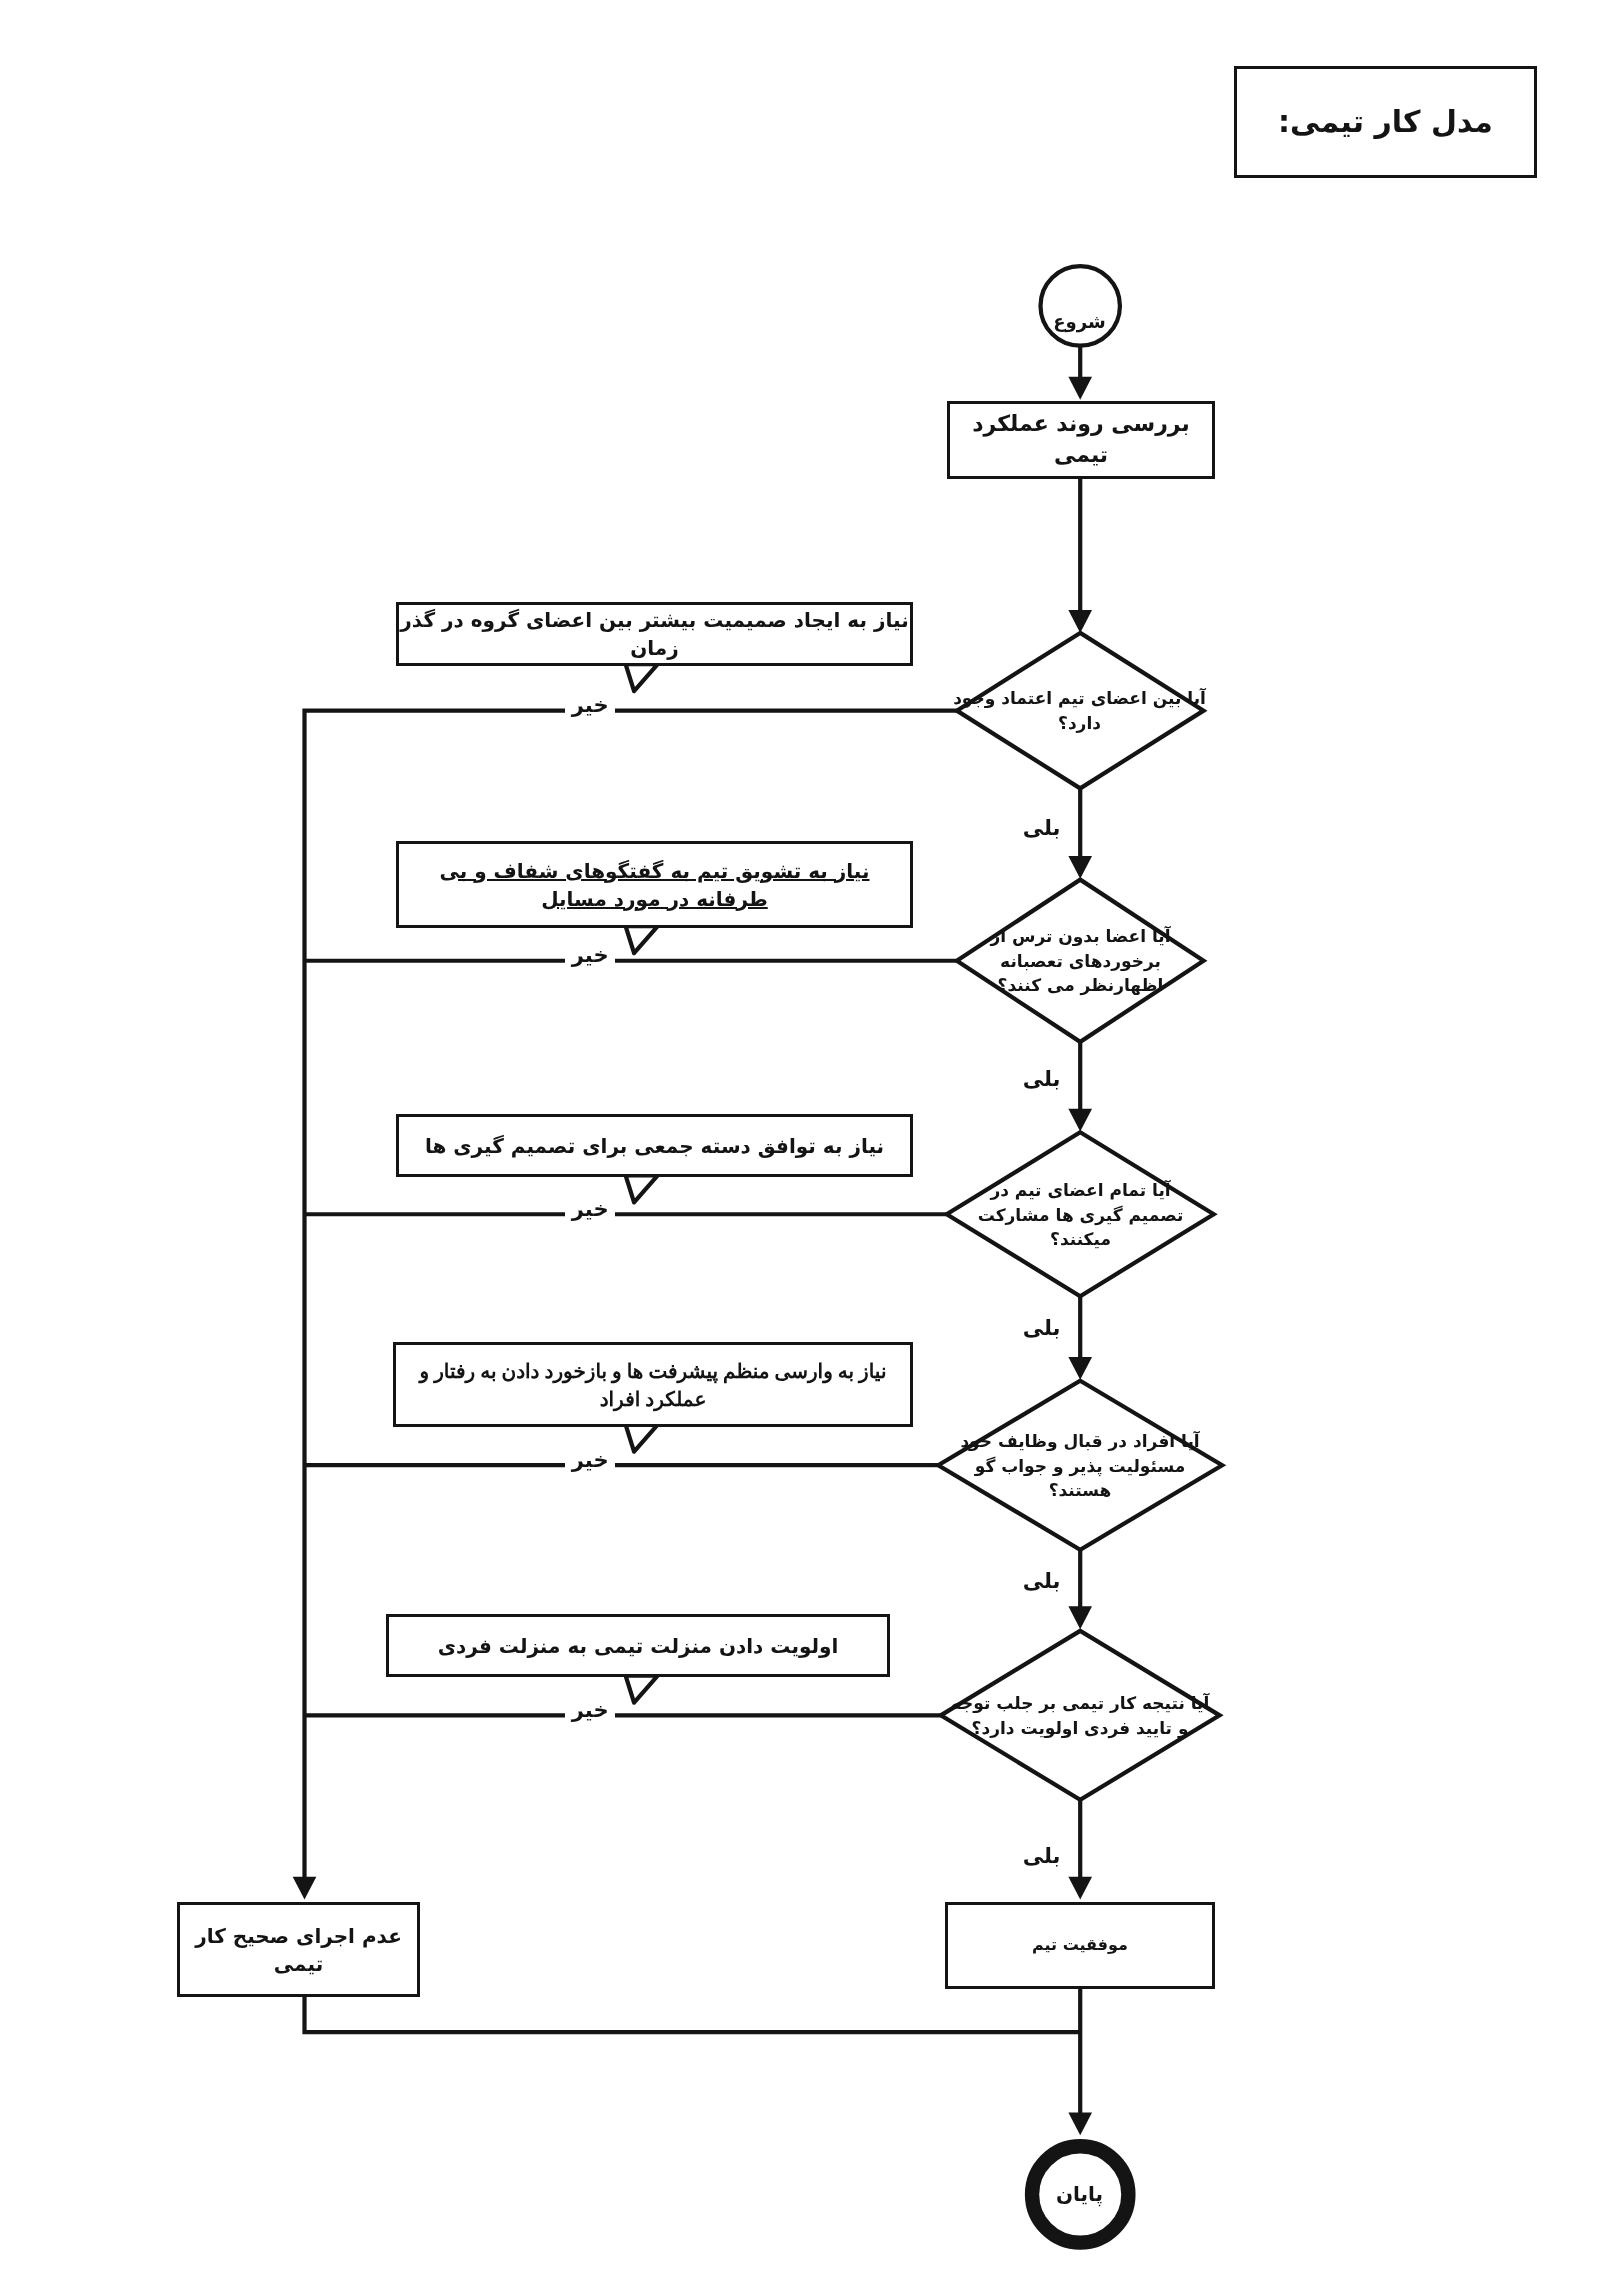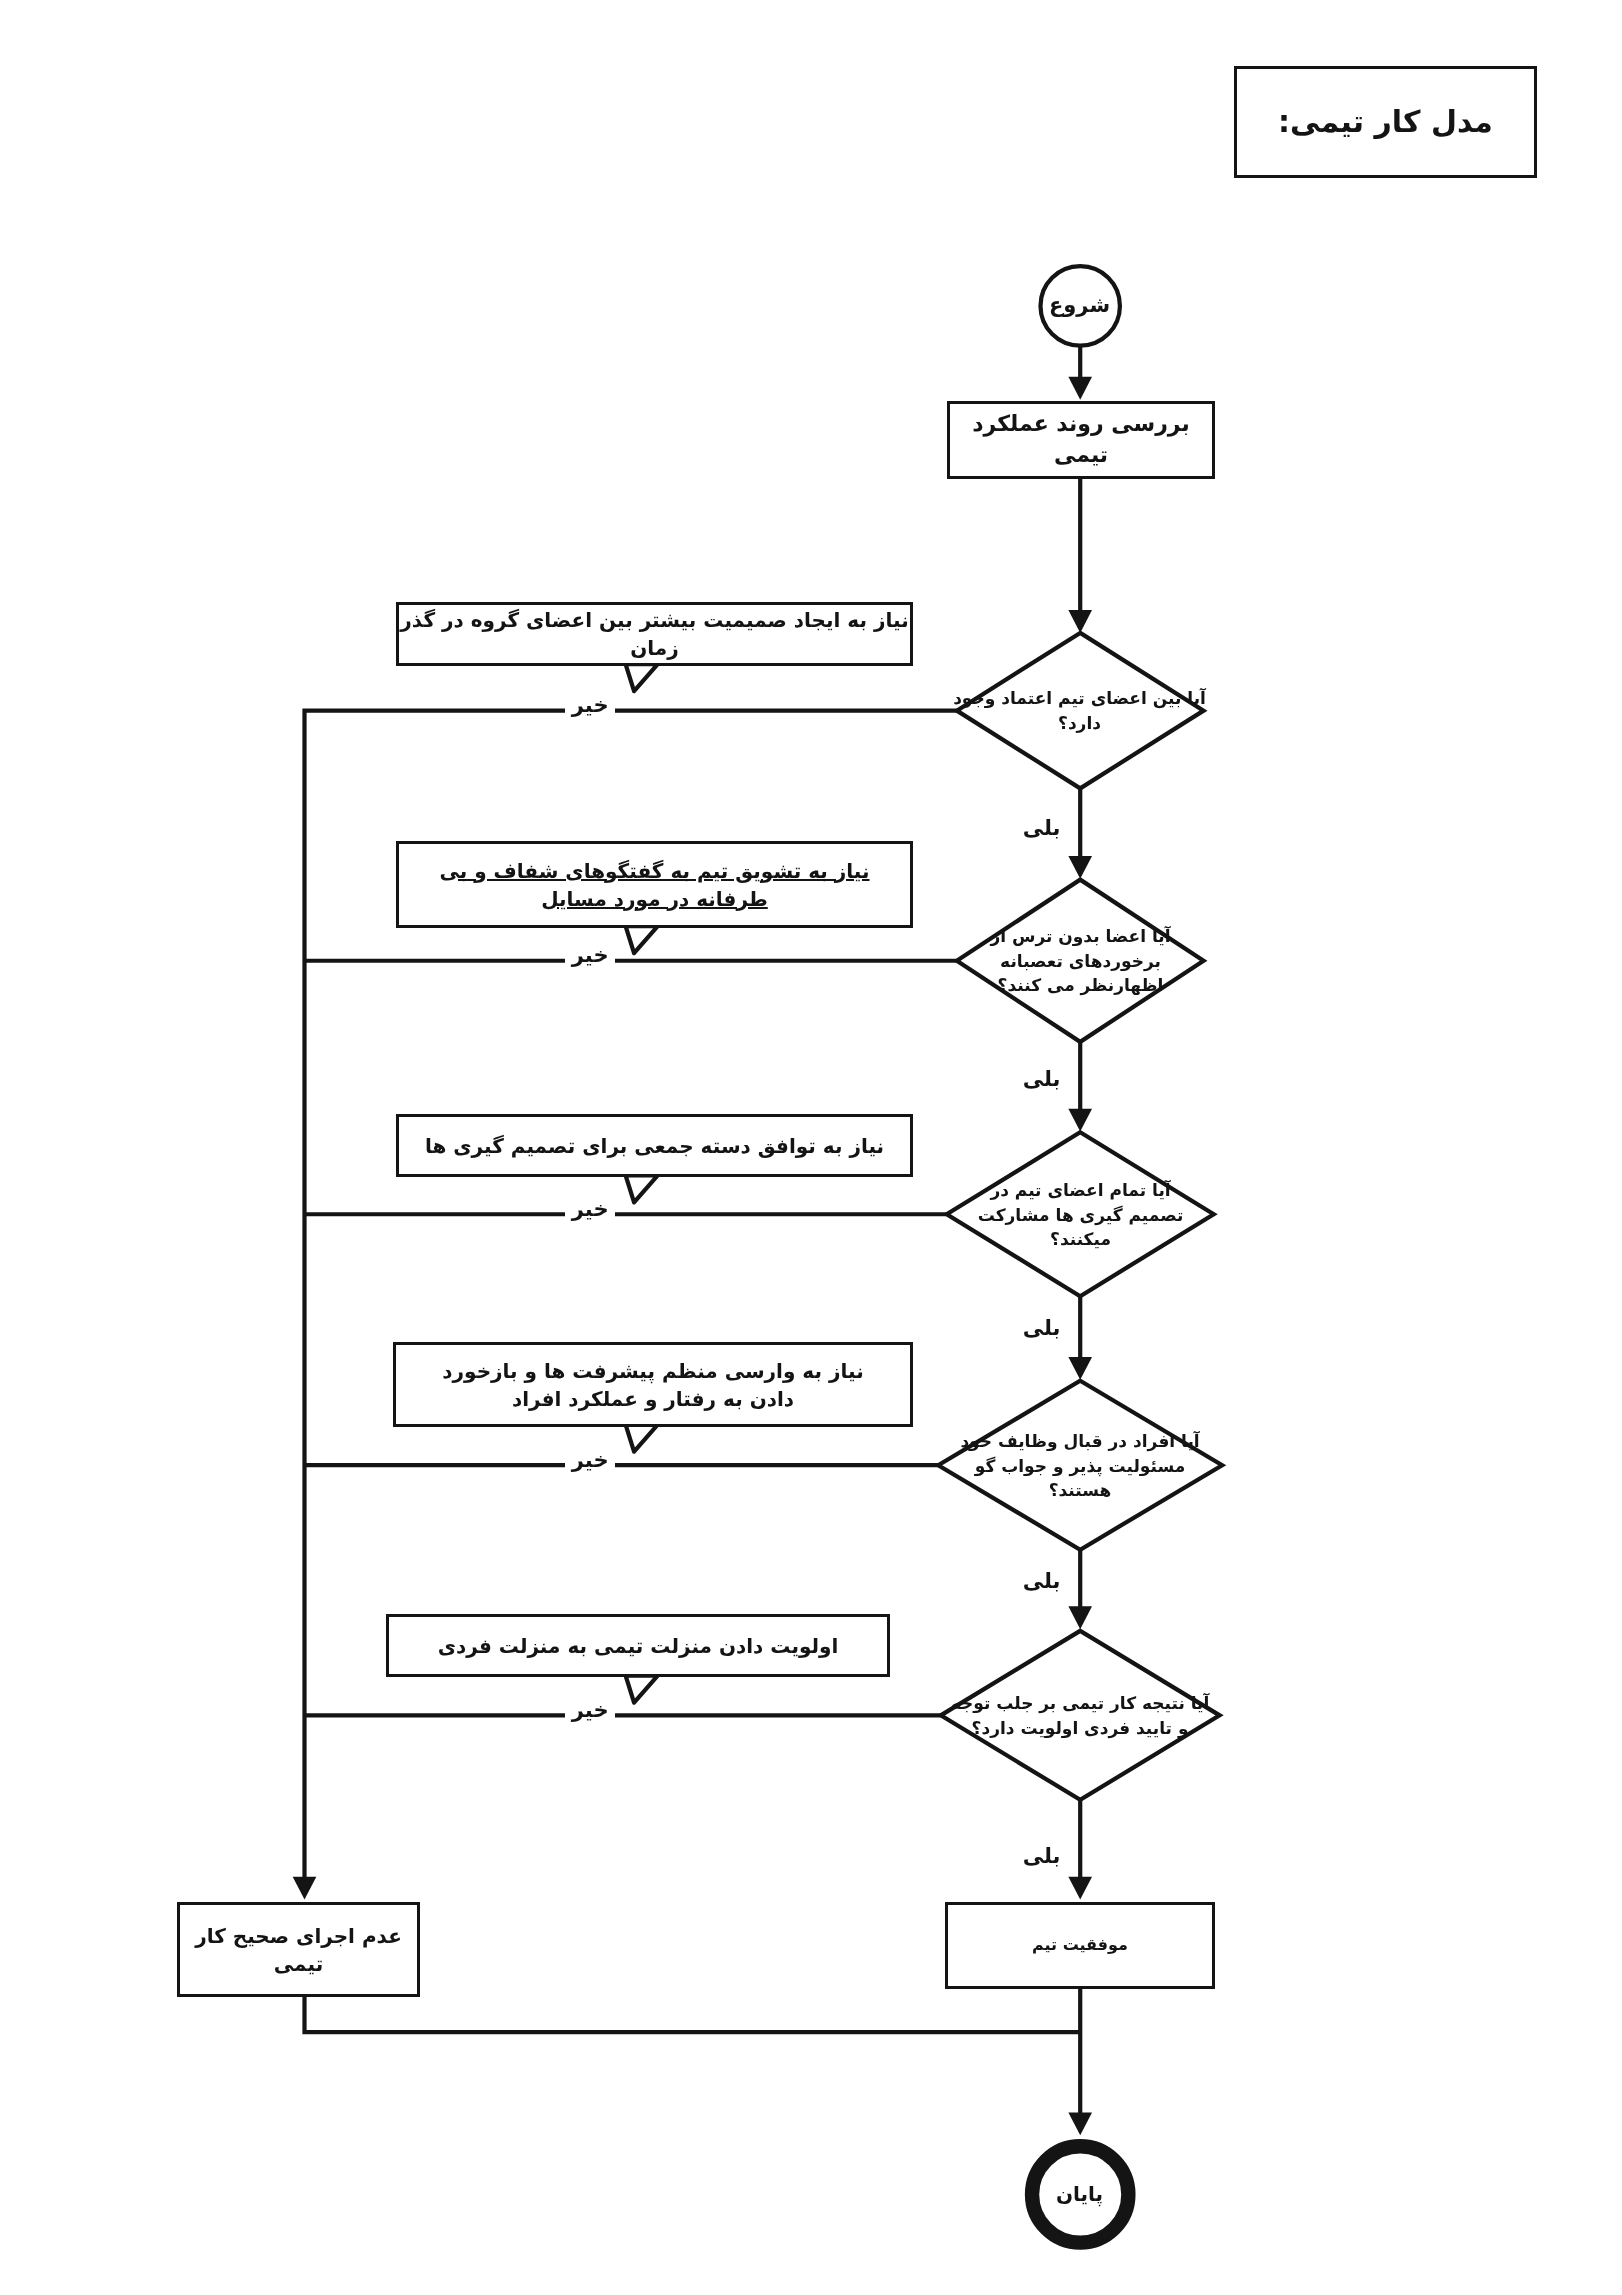--- a/index.html
+++ b/index.html
@@ -100,34 +100,34 @@
       <polygon points="740,1686 750,1718 778,1686"></polygon>
       <polygon points="740,1983 750,2015 778,1983"></polygon>
     </g>
 
     <circle cx="1278" cy="362" r="47" fill="#ffffff" stroke="#141414" stroke-width="5"></circle>
     <circle cx="1278" cy="2597" r="57" fill="#ffffff" stroke="#141414" stroke-width="17"></circle>
   </svg>
 
   <div class="box" style="left:1234px;top:66px;width:303px;height:112px;font-size:30px;text-align:center;">مدل کار تیمی:</div>
 
-  <div class="lbl" style="left:1029px;top:287px;width:101px;height:37px;font-size:21px;">شروع</div>
+  <div class="lbl" style="left:1029px;top:304px;width:101px;height:37px;font-size:18px;">شروع</div>
 
   <div class="box" style="left:947px;top:401px;width:268px;height:78px;font-size:22px;">بررسی روند عملکرد تیمی</div>
 
   <div class="lbl" style="left:936px;top:677px;width:287px;height:68px;font-size:17px;">آیا بین اعضای تیم اعتماد وجود دارد؟</div>
   <div class="lbl" style="left:962px;top:927px;width:237px;height:68px;font-size:17px;">آیا اعضا بدون ترس از برخوردهای تعصبانه اظهارنظر می کنند؟</div>
   <div class="lbl" style="left:962px;top:1181px;width:237px;height:68px;font-size:17px;">آیا تمام اعضای تیم در تصمیم گیری ها مشارکت میکنند؟</div>
   <div class="lbl" style="left:949px;top:1432px;width:262px;height:68px;font-size:17px;">آیا افراد در قبال وظایف خود مسئولیت پذیر و جواب گو هستند؟</div>
   <div class="lbl" style="left:945px;top:1682px;width:270px;height:68px;font-size:17px;">آیا نتیجه کار تیمی بر جلب توجه و تایید فردی اولویت دارد؟</div>
 
   <div class="box" style="left:396px;top:602px;width:517px;height:64px;font-size:20px;">نیاز به ایجاد صمیمیت بیشتر بین اعضای گروه در گذر زمان</div>
   <div class="box" style="left:396px;top:841px;width:517px;height:87px;font-size:20px;padding:0 25px;text-decoration:underline;">نیاز به تشویق تیم به گفتگوهای شفاف و بی طرفانه در مورد مسایل</div>
   <div class="box" style="left:396px;top:1114px;width:517px;height:63px;font-size:20px;text-align:right;">نیاز به توافق دسته جمعی برای تصمیم گیری ها</div>
-  <div class="box" style="left:393px;top:1342px;width:520px;height:85px;font-size:20px;padding:0 22px;">نیاز به وارسی منظم پیشرفت ها و بازخورد دادن به رفتار و عملکرد افراد</div>
+  <div class="box" style="left:393px;top:1342px;width:520px;height:85px;font-size:20px;padding:0 22px;font-family:Liberation Serif, serif;">نیاز به وارسی منظم پیشرفت ها و بازخورد دادن به رفتار و عملکرد افراد</div>
   <div class="box" style="left:386px;top:1614px;width:504px;height:63px;font-size:20px;">اولویت دادن منزلت تیمی به منزلت فردی</div>
 
   <div class="edge-lbl" style="left:1011px;top:816px;width:61px;">بلی</div>
   <div class="edge-lbl" style="left:1011px;top:1067px;width:61px;">بلی</div>
   <div class="edge-lbl" style="left:1011px;top:1316px;width:61px;">بلی</div>
   <div class="edge-lbl" style="left:1011px;top:1569px;width:61px;">بلی</div>
   <div class="edge-lbl" style="left:1011px;top:1844px;width:61px;">بلی</div>
 
   <div class="edge-lbl no-lbl" style="left:565px;top:693px;">خیر</div>
   <div class="edge-lbl no-lbl" style="left:565px;top:943px;">خیر</div>

